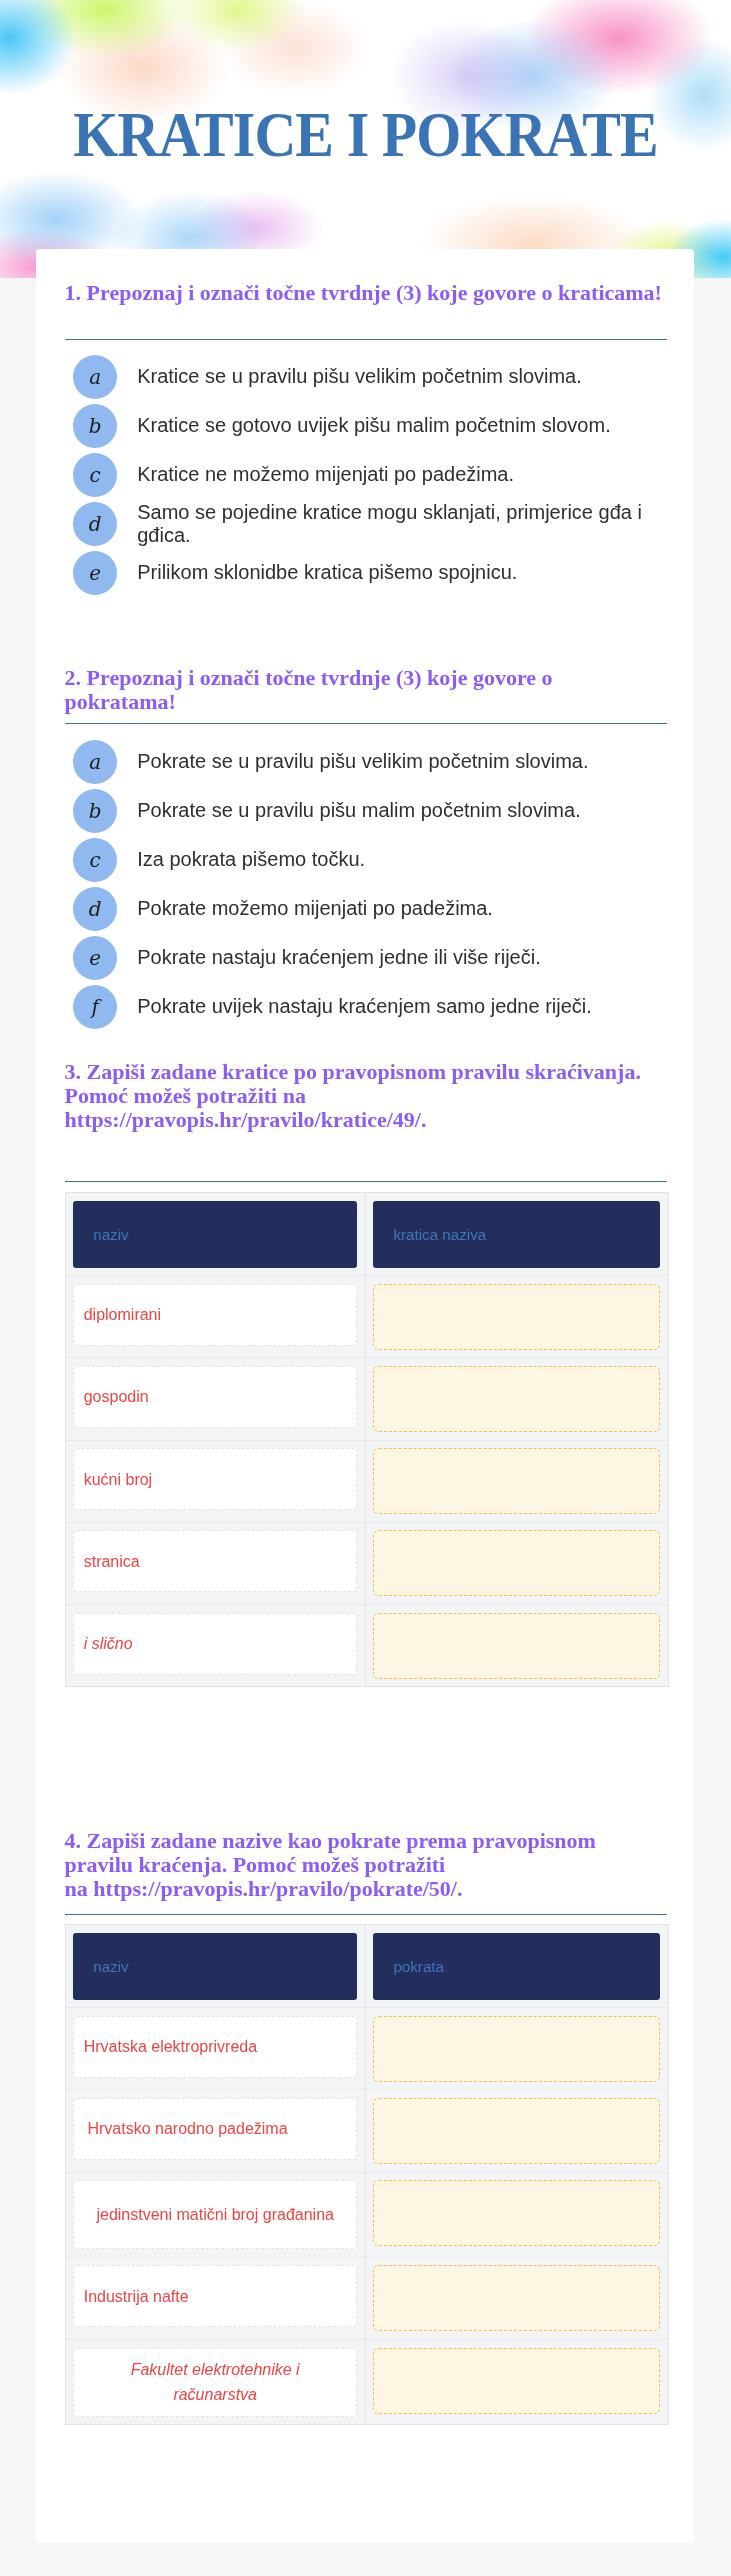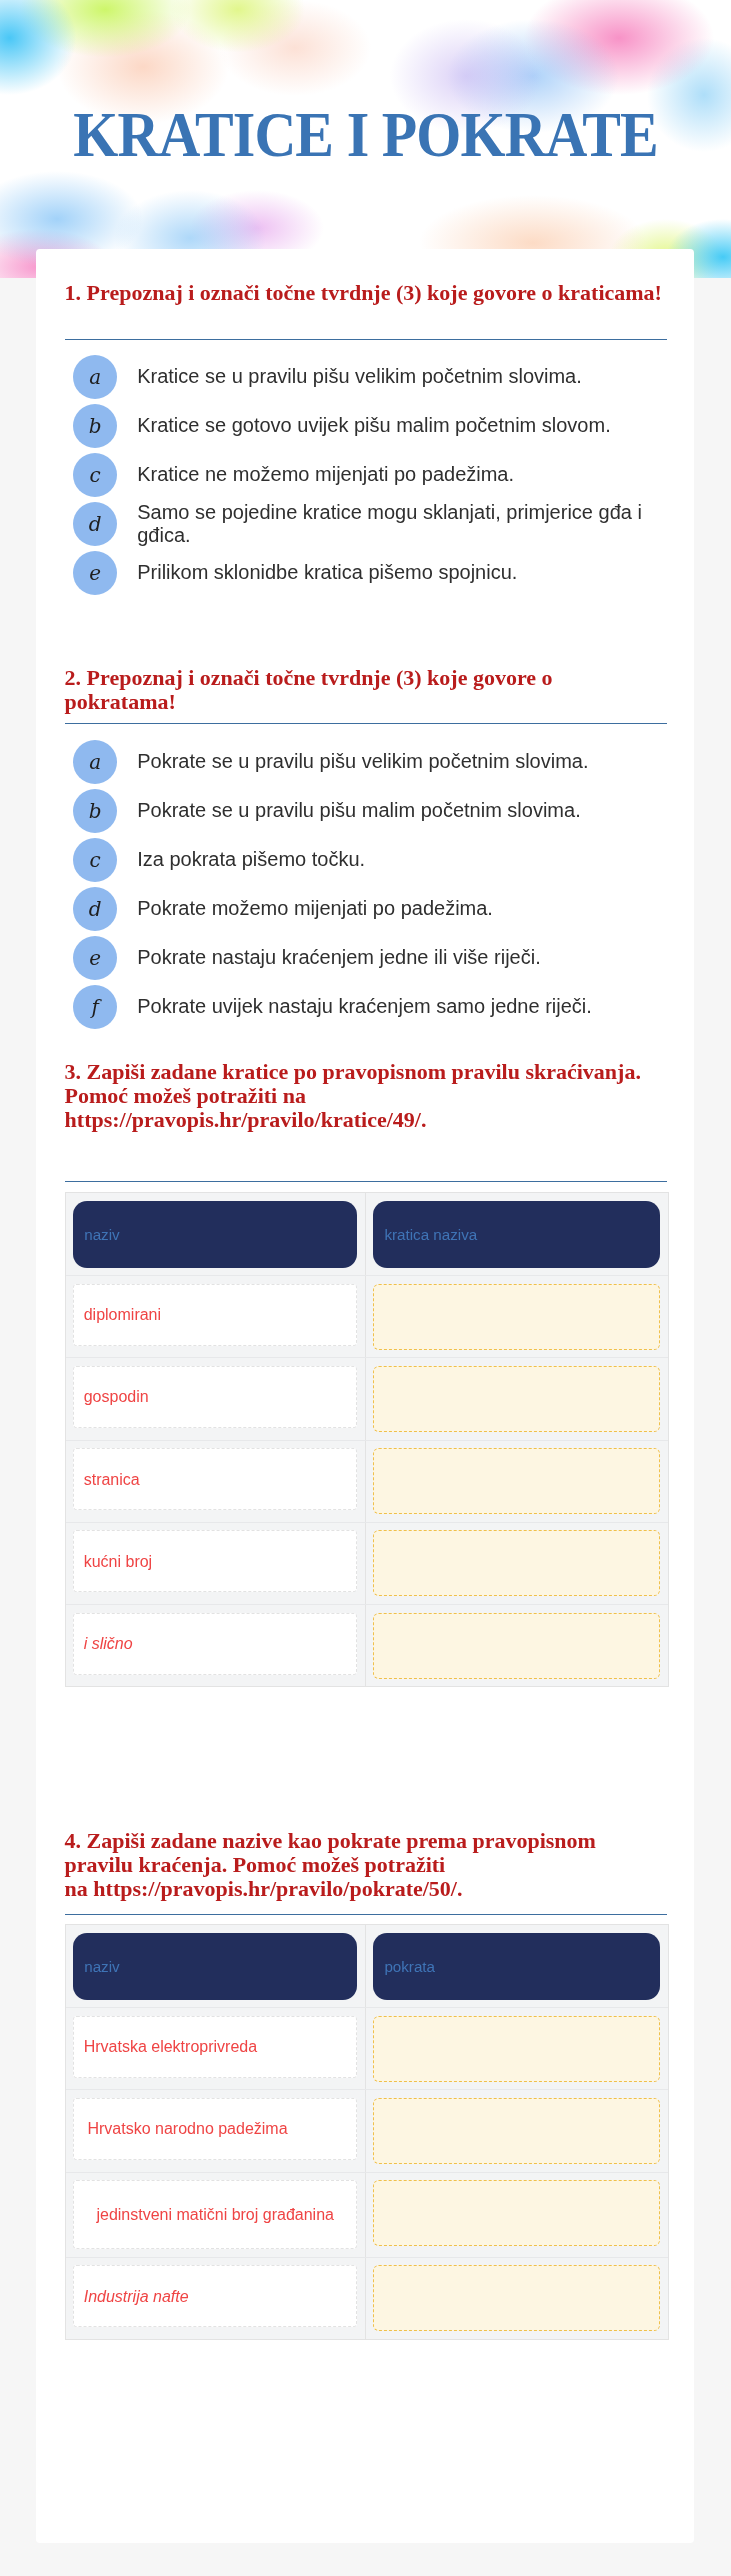--- a/index.html
+++ b/index.html
@@ -34,21 +34,21 @@
     font-family:"Liberation Serif", serif; font-size:63px; line-height:80px;
     color:#3a74b4; letter-spacing:-1px; transform:scaleX(0.92);
   }
   .card {
     position:absolute; left:36px; top:249px; width:658px; height:2294px;
     background:#ffffff; border-radius:3.8px;
   }
   .sec-title {
     position:absolute; left:28.6px; width:602px;
     font-family:"Liberation Serif", serif; font-weight:bold;
-    font-size:22px; line-height:24px; color:#b91c1c;
+    font-size:22px; line-height:24px; color:#8b5cf6;
     white-space:pre-line; margin:0;
   }
   .divider {
     position:absolute; left:28.6px; width:602px; height:1px; background:#3d6e9f;
   }
   .options { position:absolute; left:28.6px; width:602px; }
   .option {
     height:49px; display:flex; align-items:center; cursor:pointer;
   }
   .circle {
@@ -62,22 +62,22 @@
   }
   .table {
     position:absolute; left:28.6px; width:602px;
     background:#f3f4f5; border:1px solid #e3e3e3;
   }
   .row { display:flex; border-bottom:1.9px solid #e7e8ea; }
   .row:last-child { border-bottom:none;font-style:italic; }
   .cell { flex:1; padding:7.6px; }
   .cell.left { border-right:1px solid #e3e3e3; width:284px; flex:none; }
   .head-box {
-    height:67px; background:#222e5c; border-radius:14px;
-    display:flex; align-items:center; padding-left:11px;
+    height:67px; background:#222e5c; border-radius:3px;
+    display:flex; align-items:center; padding-left:20px;
     font-size:15.2px; color:#3f74b6;
   }
   .term-box {
     min-height:62px; background:#ffffff; border:1.9px dashed #e2e2e2; border-radius:3.8px;
     display:flex; align-items:center; padding:0 9.5px; box-sizing:border-box;
     font-size:16px; color:#ef4444; line-height:25px;
   }
   .term-box.center { justify-content:center; text-align:center; padding:5.7px 19px; min-height:69px; }
   .answer-box {
     height:66px; background:#fdf6e2; border:1.9px dashed #f0c04a; border-radius:5.7px;
@@ -169,29 +169,29 @@
     <div class="row">
       <div class="cell left">
           <div class="term-box">gospodin</div>
         </div>
       <div class="cell">
           <div class="answer-box"></div>
         </div>
     </div>
     <div class="row">
       <div class="cell left">
+          <div class="term-box">kućni broj</div>
+        </div>
+      <div class="cell">
+          <div class="answer-box"></div>
+        </div>
+    </div>
+    <div class="row">
+      <div class="cell left">
           <div class="term-box">stranica</div>
-        </div>
-      <div class="cell">
-          <div class="answer-box"></div>
-        </div>
-    </div>
-    <div class="row">
-      <div class="cell left">
-          <div class="term-box">kućni broj</div>
         </div>
       <div class="cell">
           <div class="answer-box"></div>
         </div>
     </div>
     <div class="row">
       <div class="cell left">
           <div class="term-box">i slično</div>
         </div>
       <div class="cell">
@@ -237,16 +237,24 @@
         </div>
     </div>
     <div class="row">
       <div class="cell left">
           <div class="term-box">Industrija nafte</div>
         </div>
       <div class="cell">
           <div class="answer-box"></div>
         </div>
     </div>
+    <div class="row tall">
+      <div class="cell left">
+          <div class="term-box center">Fakultet elektrotehnike i računarstva</div>
+        </div>
+      <div class="cell">
+          <div class="answer-box"></div>
+        </div>
+    </div>
   </div>
 
 </div>
 
 
 </body></html>

